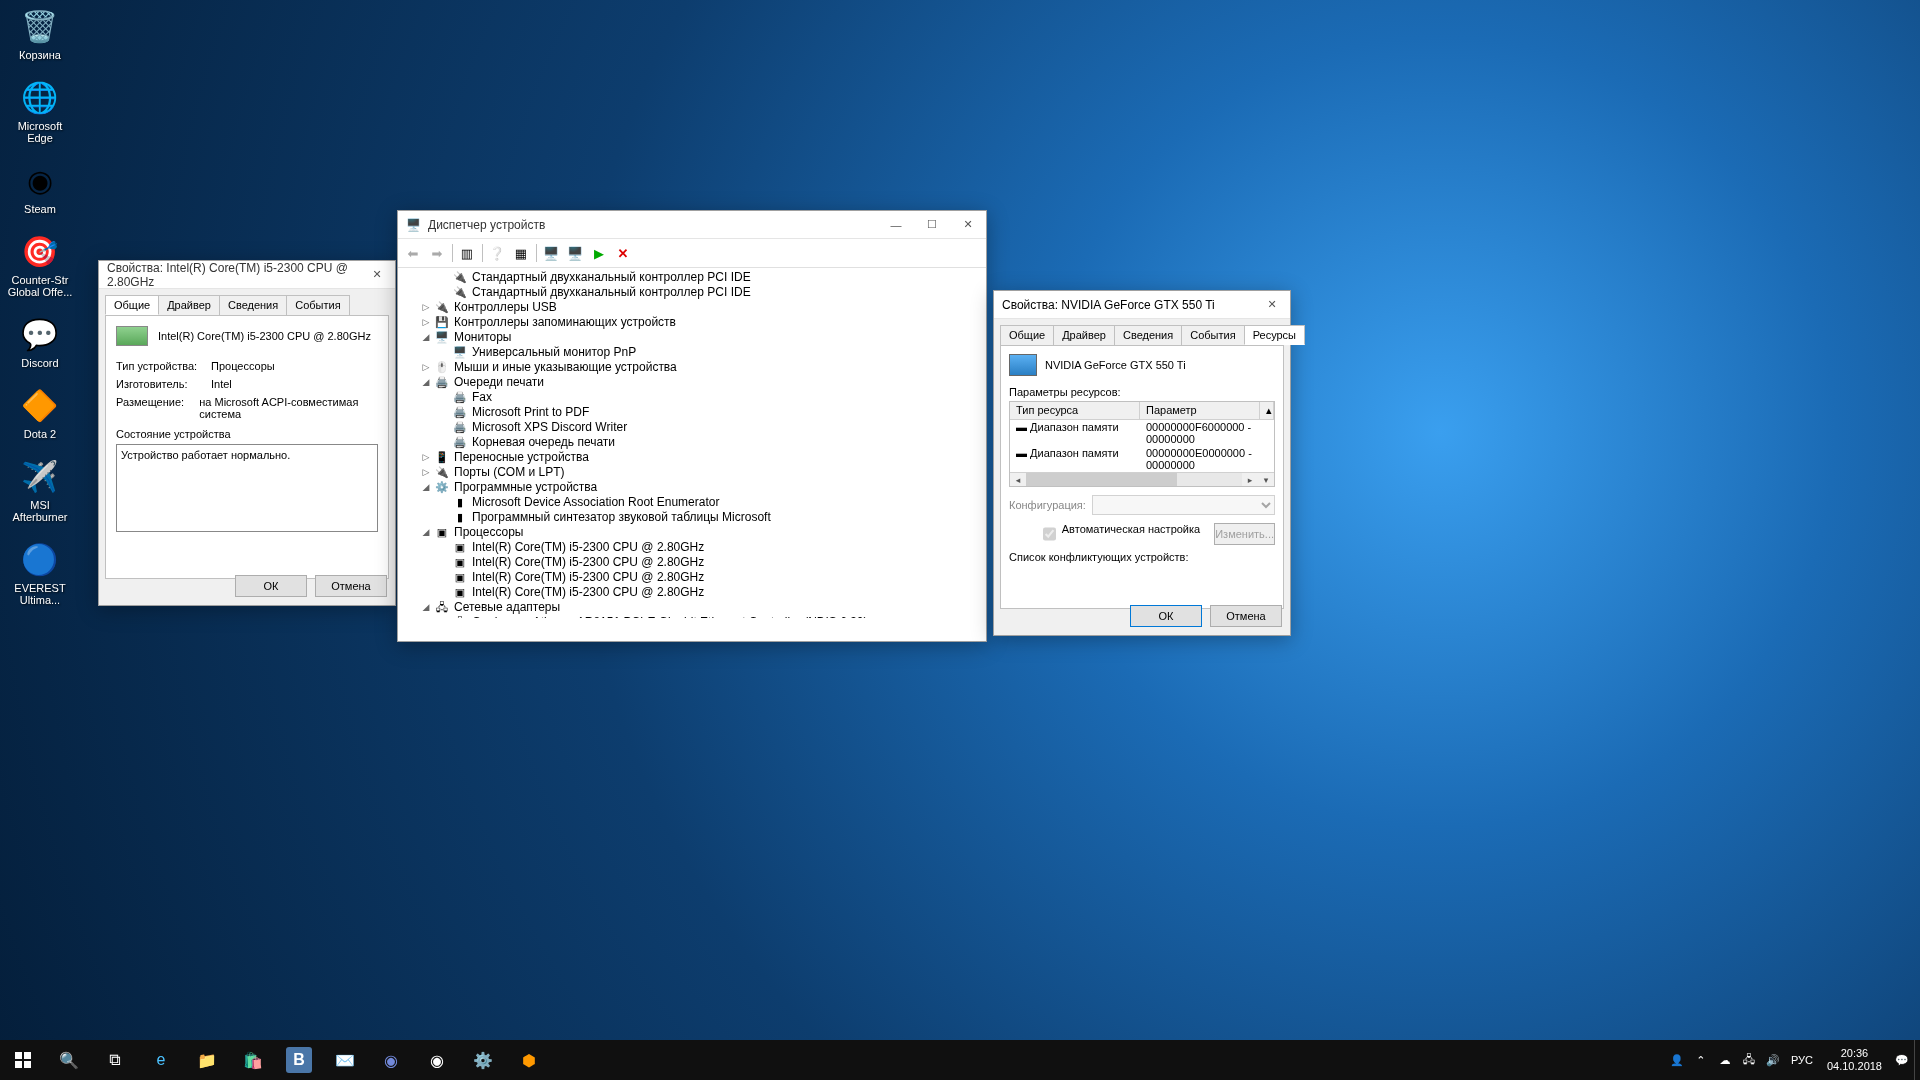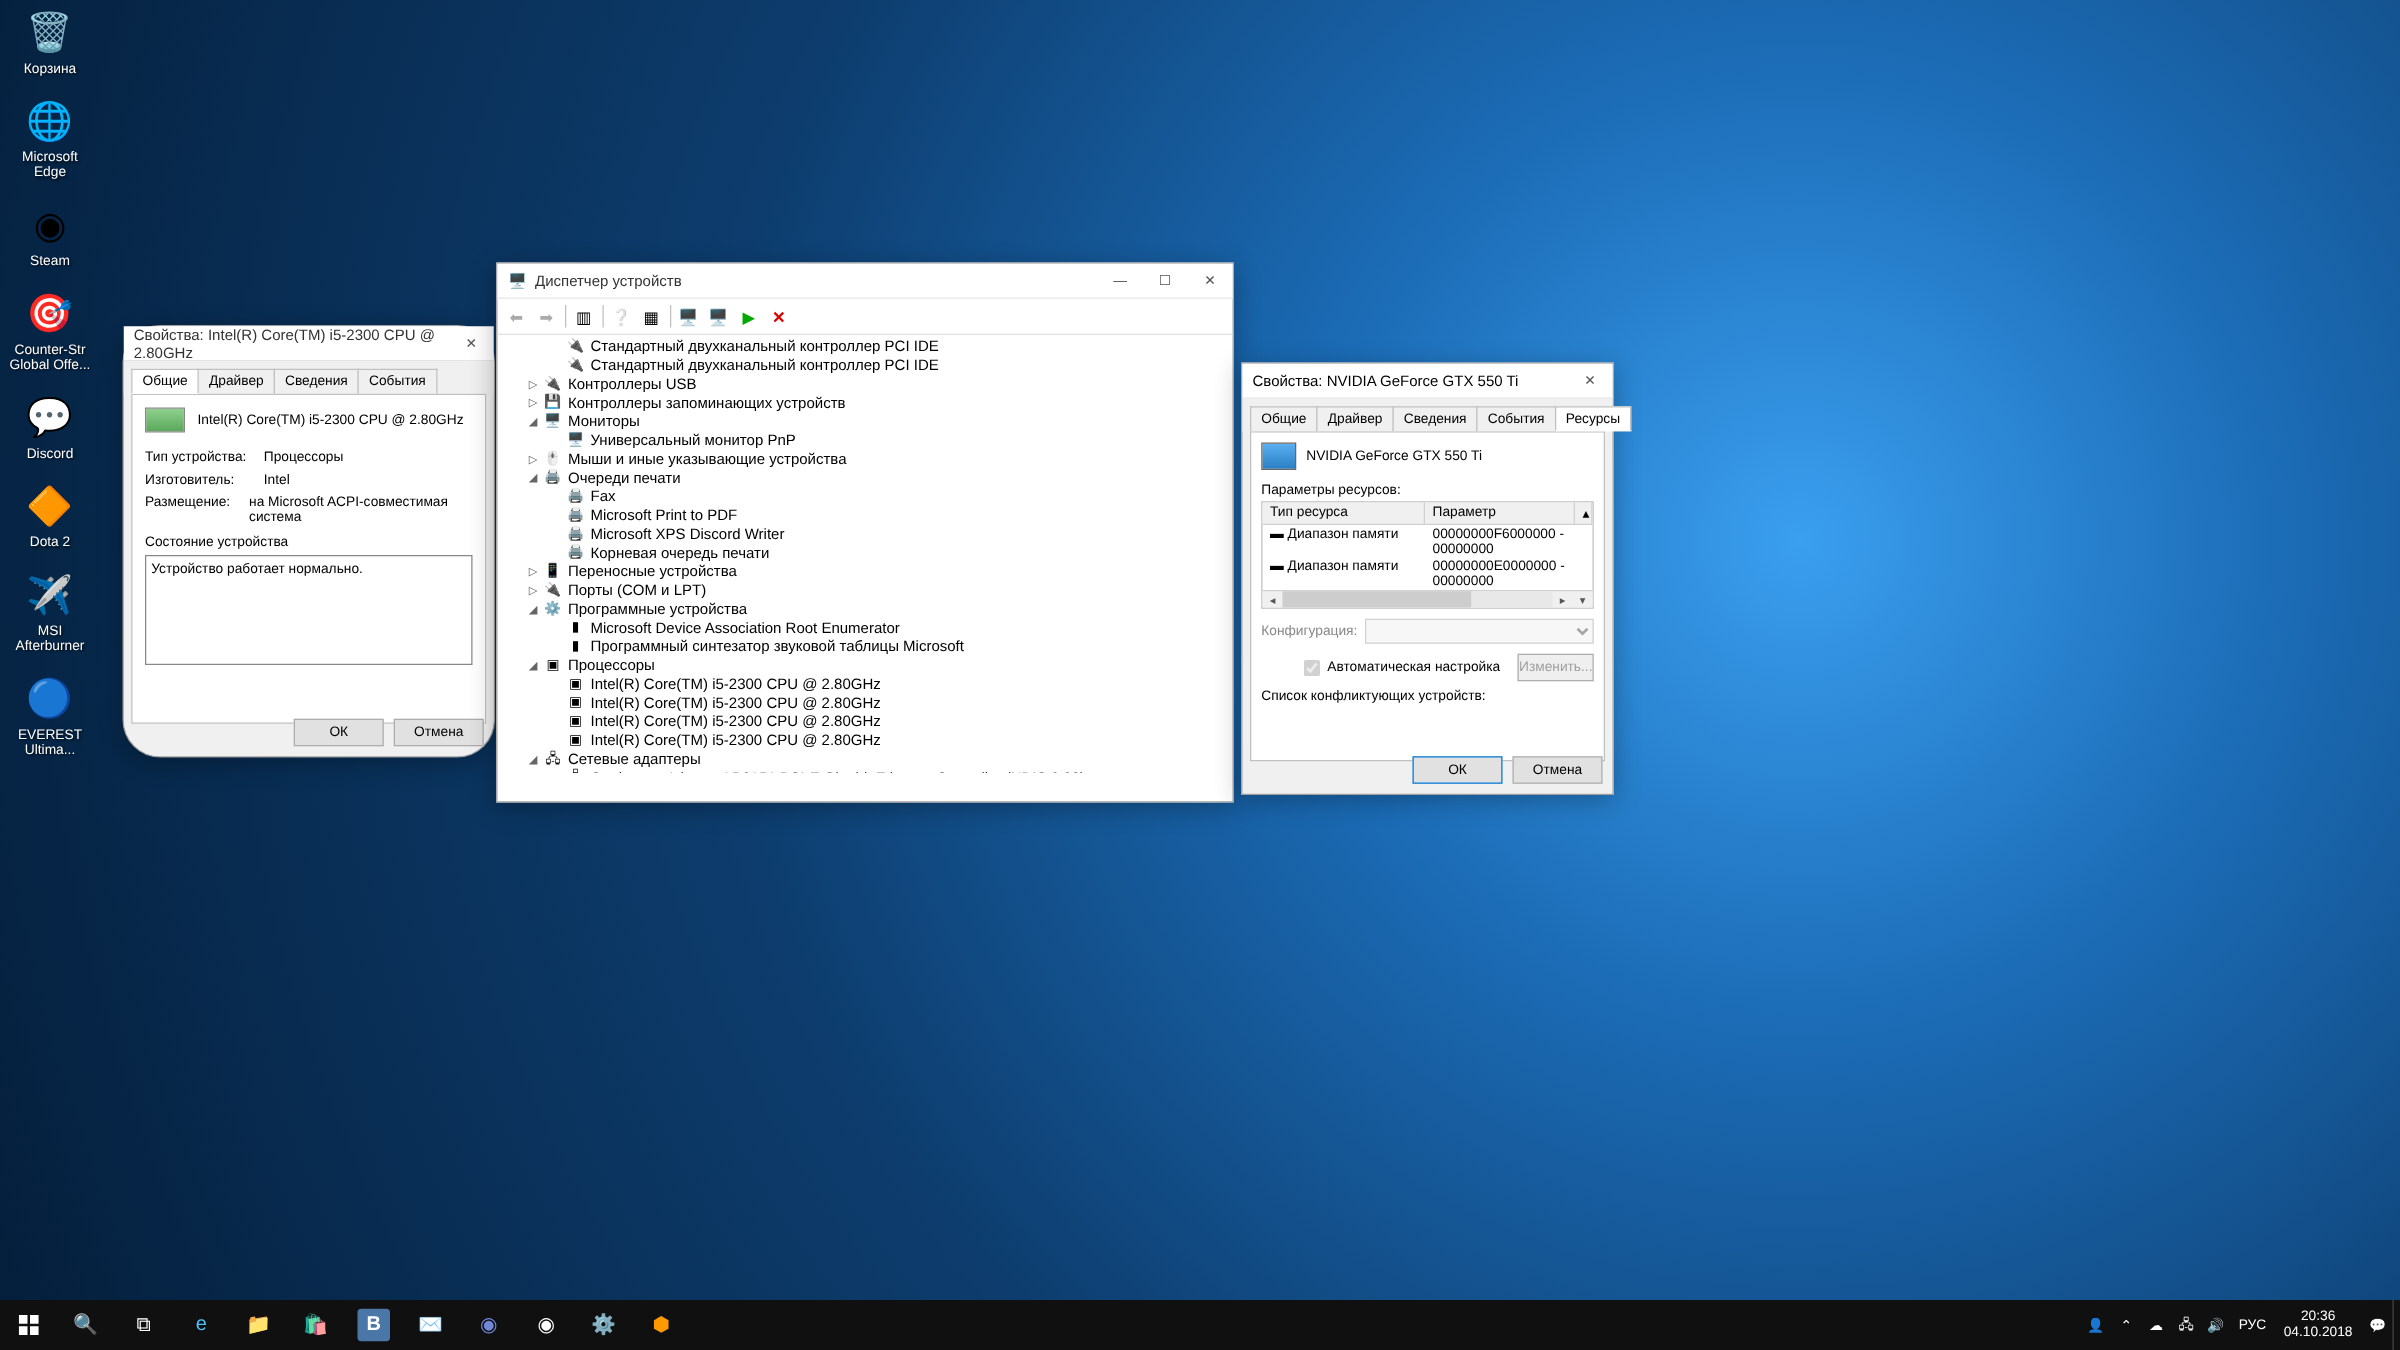--- a/index.html
+++ b/index.html
@@ -21,21 +21,21 @@
 
 
 .window { position: absolute; background: #fff; border: 1px solid #a0a0a0; box-shadow: 0 4px 20px rgba(0,0,0,.3); }
 .titlebar { height: 28px; display: flex; align-items: center; padding-left: 8px; font-size: 12px; color: #333; background: #fff; border-bottom: 1px solid #e5e5e5; }
 .titlebar.active { color: #000; }
 .titlebar .ico { width: 16px; height: 16px; margin-right: 6px; display: flex; align-items: center; justify-content: center; font-size: 12px; }
 .titlebar .ctrls { margin-left: auto; display: flex; }
 .tbtn { width: 36px; height: 26px; display: flex; align-items: center; justify-content: center; cursor: pointer; font-size: 11px; color: #555; }
 
 
-#win-cpu { left: 98px; top: 260px; width: 298px; height: 346px; background: #f0f0f0; border-radius: 30px; }
+#win-cpu { left: 98px; top: 260px; width: 298px; height: 346px; background: #f0f0f0; }
 .tabs { display: flex; padding: 6px 6px 0 6px; font-size: 11px; background: #f0f0f0; }
 .tab { padding: 3px 8px; border: 1px solid #c0c0c0; background: #f0f0f0; cursor: pointer; margin-right: -1px; border-bottom: none; }
 .tab.active { background: #fff; border-bottom: 1px solid #fff; position: relative; z-index: 2; }
 .tab-body { margin: 0 6px 6px 6px; border: 1px solid #c0c0c0; background: #fff; padding: 10px; position: relative; height: 264px; }
 .dev-header { display: flex; align-items: center; margin-bottom: 14px; }
 .dev-header .chip { width: 32px; height: 20px; background: linear-gradient(#8fd18f,#5aa85a); border: 1px solid #888; margin-right: 10px; }
 .dev-header .name { font-size: 11px; }
 .prop-row { display: flex; font-size: 11px; margin-bottom: 6px; }
 .prop-row .k { width: 95px; }
 .groupbox { margin-top: 8px; }
@@ -68,21 +68,21 @@
 .res-head div { padding: 2px 6px; border-right: 1px solid #d0d0d0; }
 .res-row { display: flex; }
 .res-row div { padding: 1px 6px; }
 .res-scroll { height: 14px; background: #f0f0f0; display: flex; border-top: 1px solid #d0d0d0; }
 .res-scroll .arr { width: 16px; display: flex; align-items: center; justify-content: center; font-size: 9px; color: #555; cursor: pointer; }
 .res-scroll .track { flex: 1; background: #e8e8e8; position: relative; }
 .res-scroll .thumb { position: absolute; left: 0; width: 70%; height: 100%; background: #cdcdcd; }
 .cfg-row { display: flex; align-items: center; font-size: 11px; margin: 8px 0; gap: 6px; }
 .cfg-row .lbl { color: #888; }
 .cfg-row select { flex: 1; height: 20px; font-size: 11px; border: 1px solid #c0c0c0; background: #f4f4f4; }
-.chk-row { display: flex; align-items: center; justify-content: flex-end; font-size: 11px; gap: 6px; }
+.chk-row { display: flex; justify-content: flex-end; font-size: 11px; gap: 6px; }
 .chk-row input { accent-color: #888; }
 .conflict-box { border: 1px solid #888; background: #fff; height: 50px; padding: 3px 5px; font-size: 11px; margin-top: 2px; position: relative; }
 .conflict-box::after { content: ""; position: absolute; right: 0; top: 0; bottom: 0; width: 16px; background: #f0f0f0; border-left: 1px solid #d0d0d0; }
 .gpu-body { margin: 0 6px 6px 6px; border: 1px solid #c0c0c0; background: #fff; padding: 8px; height: 264px; font-size: 11px; }
 .gpu-head { display: flex; align-items: center; margin-bottom: 10px; }
 .gpu-head .mon { width: 28px; height: 22px; background: linear-gradient(#5bb0f2,#2a7fc4); border: 1px solid #666; margin-right: 8px; }
 
 svg { display: block; }
 </style>
 </head>

